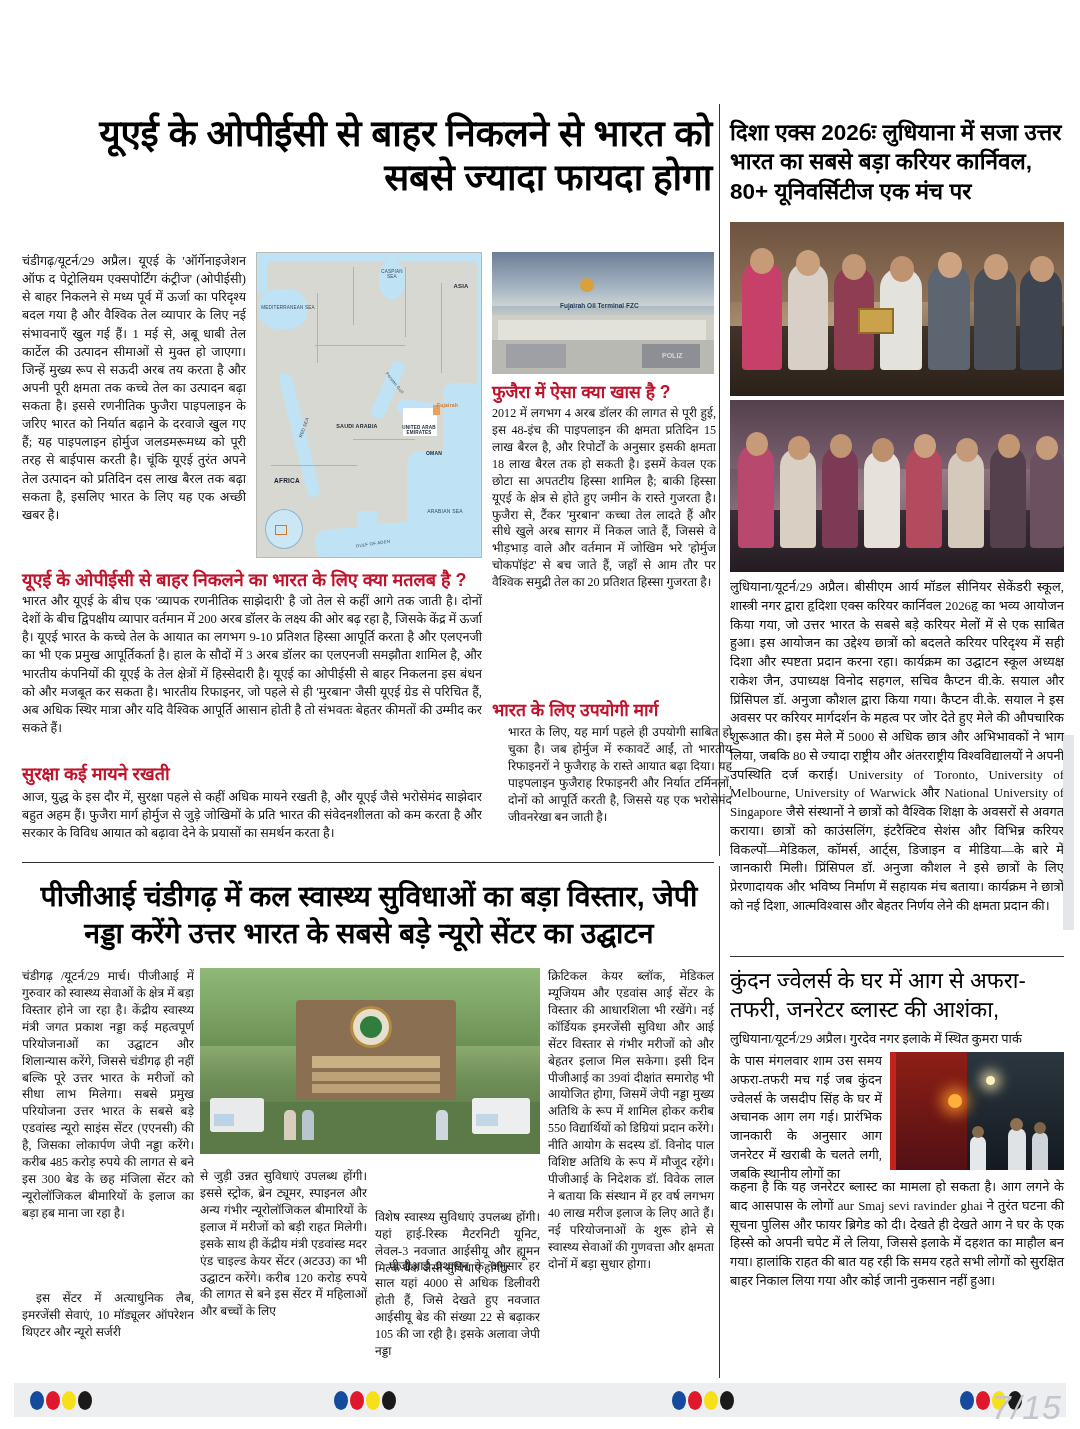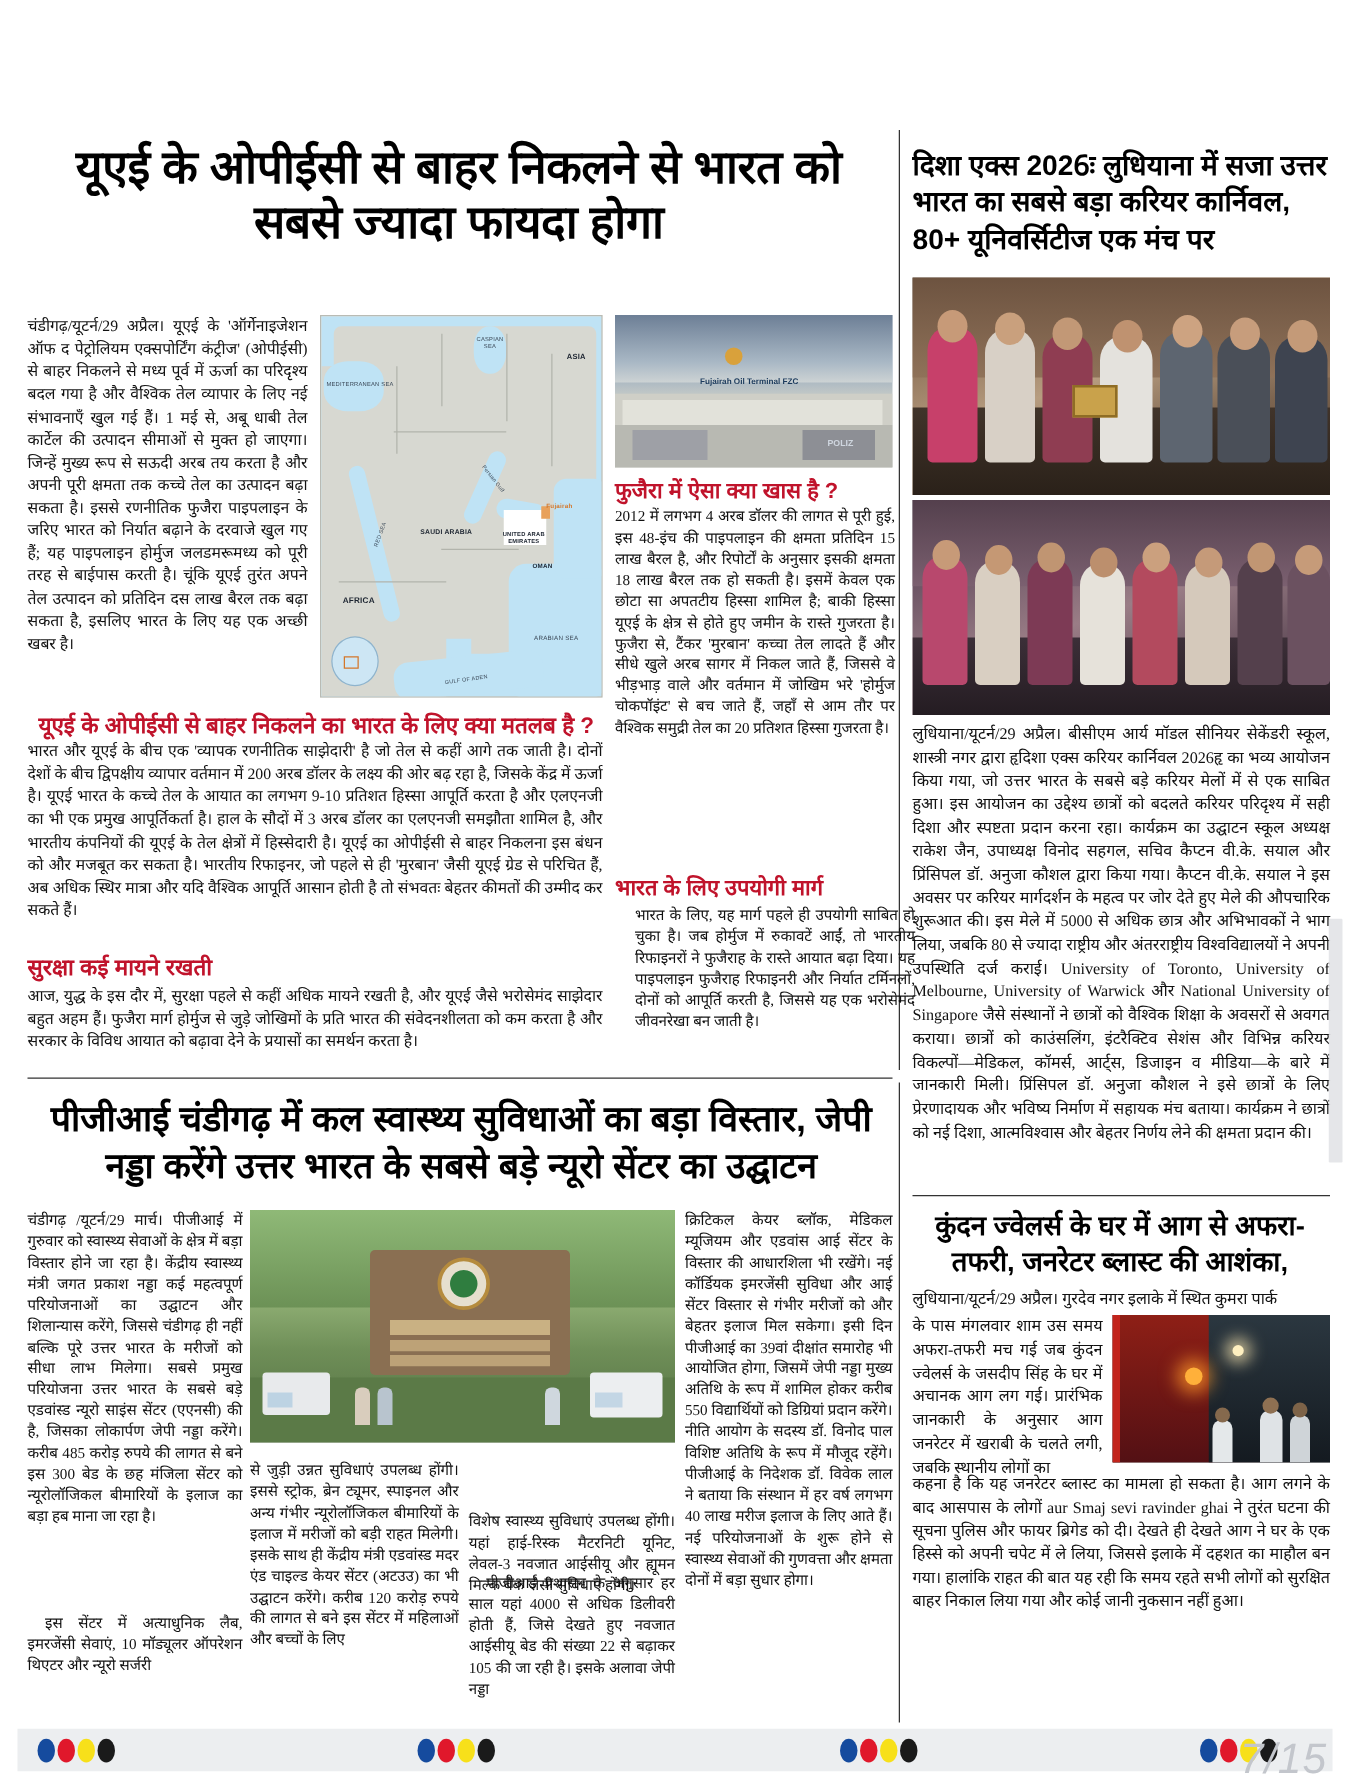--- a/index.html
+++ b/index.html
@@ -97,21 +97,21 @@
   .hl-main {
     position: absolute;
     font-family: "Liberation Sans", sans-serif;
     font-weight: bold;
     color: #000;
     line-height: 1.18;
   }
   .hl-a {
     left: 22px; top: 112px; width: 690px;
     font-size: 37px;
-    text-align: center;
+    text-align: right;
     letter-spacing: -0.3px;
   }
   .hl-right {
     left: 730px; top: 118px; width: 332px;
     font-size: 22.5px;
     font-family: "Liberation Sans", sans-serif;
     font-weight: bold;
     line-height: 1.30;
     color: #000;
     position: absolute;
@@ -120,24 +120,23 @@
     left: 24px; top: 878px; width: 690px;
     font-size: 28.5px;
     text-align: center;
     line-height: 1.30;
   }
   .hl-fire {
     position: absolute;
     left: 730px; top: 966px; width: 332px;
     font-size: 22px;
     font-family: "Liberation Sans", sans-serif;
-    font-weight: bold;
+    font-weight: normal;
     line-height: 1.32;
     color: #000;
-    text-align: center;
   }
 
   
   .subhead {
     position: absolute;
     color: #c0132b;
     font-family: "Liberation Sans", sans-serif;
     font-weight: bold;
     font-size: 17.5px;
     line-height: 1.2;
@@ -306,21 +305,21 @@
     <div class="pt-bldg" style="left:150px;top:92px;width:58px;height:24px;background:#8d8f95;"></div>
     <div class="pt-sign" style="left:170px;top:100px;color:#cfd6df;font-size:7px;">POLIZ</div>
   </div>
 
   <div class="subhead" style="left:492px; top:382px; width:226px;">फुजैरा में ऐसा क्या खास है ?</div>
   <div class="body sm" style="left:492px; top:405px; width:224px; height:292px;">2012 में लगभग 4 अरब डॉलर की लागत से पूरी हुई, इस 48-इंच की पाइपलाइन की क्षमता प्रतिदिन 15 लाख बैरल है, और रिपोर्टों के अनुसार इसकी क्षमता 18 लाख बैरल तक हो सकती है। इसमें केवल एक छोटा सा अपतटीय हिस्सा शामिल है; बाकी हिस्सा यूएई के क्षेत्र से होते हुए जमीन के रास्ते गुजरता है। फुजैरा से, टैंकर 'मुरबान' कच्चा तेल लादते हैं और सीधे खुले अरब सागर में निकल जाते हैं, जिससे वे भीड़भाड़ वाले और वर्तमान में जोखिम भरे 'होर्मुज चोकपॉइंट' से बच जाते हैं, जहाँ से आम तौर पर वैश्विक समुद्री तेल का 20 प्रतिशत हिस्सा गुजरता है।</div>
 
   <div class="subhead" style="left:492px; top:700px; width:226px;">भारत के लिए उपयोगी मार्ग</div>
   <div class="body sm" style="left:508px; top:724px; width:224px; height:140px;">भारत के लिए, यह मार्ग पहले ही उपयोगी साबित हो चुका है। जब होर्मुज में रुकावटें आईं, तो भारतीय रिफाइनरों ने फुजैराह के रास्ते आयात बढ़ा दिया। यह पाइपलाइन फुजैराह रिफाइनरी और निर्यात टर्मिनलों, दोनों को आपूर्ति करती है, जिससे यह एक भरोसेमंद जीवनरेखा बन जाती है।</div>
 
-  <div class="subhead" style="left:22px; top:570px; width:462px; font-size:18px;text-align:center;">यूएई के ओपीईसी से बाहर निकलने का भारत के लिए क्या मतलब है ?</div>
+  <div class="subhead" style="left:22px; top:570px; width:462px; font-size:18px;">यूएई के ओपीईसी से बाहर निकलने का भारत के लिए क्या मतलब है ?</div>
   <div class="body" style="left:22px; top:592px; width:460px; height:166px;">भारत और यूएई के बीच एक 'व्यापक रणनीतिक साझेदारी' है जो तेल से कहीं आगे तक जाती है। दोनों देशों के बीच द्विपक्षीय व्यापार वर्तमान में 200 अरब डॉलर के लक्ष्य की ओर बढ़ रहा है, जिसके केंद्र में ऊर्जा है। यूएई भारत के कच्चे तेल के आयात का लगभग 9-10 प्रतिशत हिस्सा आपूर्ति करता है और एलएनजी का भी एक प्रमुख आपूर्तिकर्ता है। हाल के सौदों में 3 अरब डॉलर का एलएनजी समझौता शामिल है, और भारतीय कंपनियों की यूएई के तेल क्षेत्रों में हिस्सेदारी है। यूएई का ओपीईसी से बाहर निकलना इस बंधन को और मजबूत कर सकता है। भारतीय रिफाइनर, जो पहले से ही 'मुरबान' जैसी यूएई ग्रेड से परिचित हैं, अब अधिक स्थिर मात्रा और यदि वैश्विक आपूर्ति आसान होती है तो संभवतः बेहतर कीमतों की उम्मीद कर सकते हैं।</div>
 
   <div class="subhead" style="left:22px; top:764px; width:462px; font-size:18px;">सुरक्षा कई मायने रखती</div>
   <div class="body" style="left:22px; top:788px; width:460px; height:80px;">आज, युद्ध के इस दौर में, सुरक्षा पहले से कहीं अधिक मायने रखती है, और यूएई जैसे भरोसेमंद साझेदार बहुत अहम हैं। फुजैरा मार्ग होर्मुज से जुड़े जोखिमों के प्रति भारत की संवेदनशीलता को कम करता है और सरकार के विविध आयात को बढ़ावा देने के प्रयासों का समर्थन करता है।</div>
 
   <div class="hl-right">दिशा एक्स 2026ः लुधियाना में सजा उत्तर भारत का सबसे बड़ा करियर कार्निवल, 80+ यूनिवर्सिटीज एक मंच पर</div>
 
   <div class="imgbox" style="left:730px; top:222px; width:334px; height:174px; background:linear-gradient(160deg,#5c4736 0%,#8d7158 22%,#b79d80 45%,#7d6550 68%,#4e3d2e 100%);">
     <div style="position:absolute;left:0;top:0;width:100%;height:46%;background:linear-gradient(#6d5340,#8f7259);"></div>
     <div style="position:absolute;left:0;bottom:0;width:100%;height:40%;background:linear-gradient(#41342a,#2a2119);"></div>

